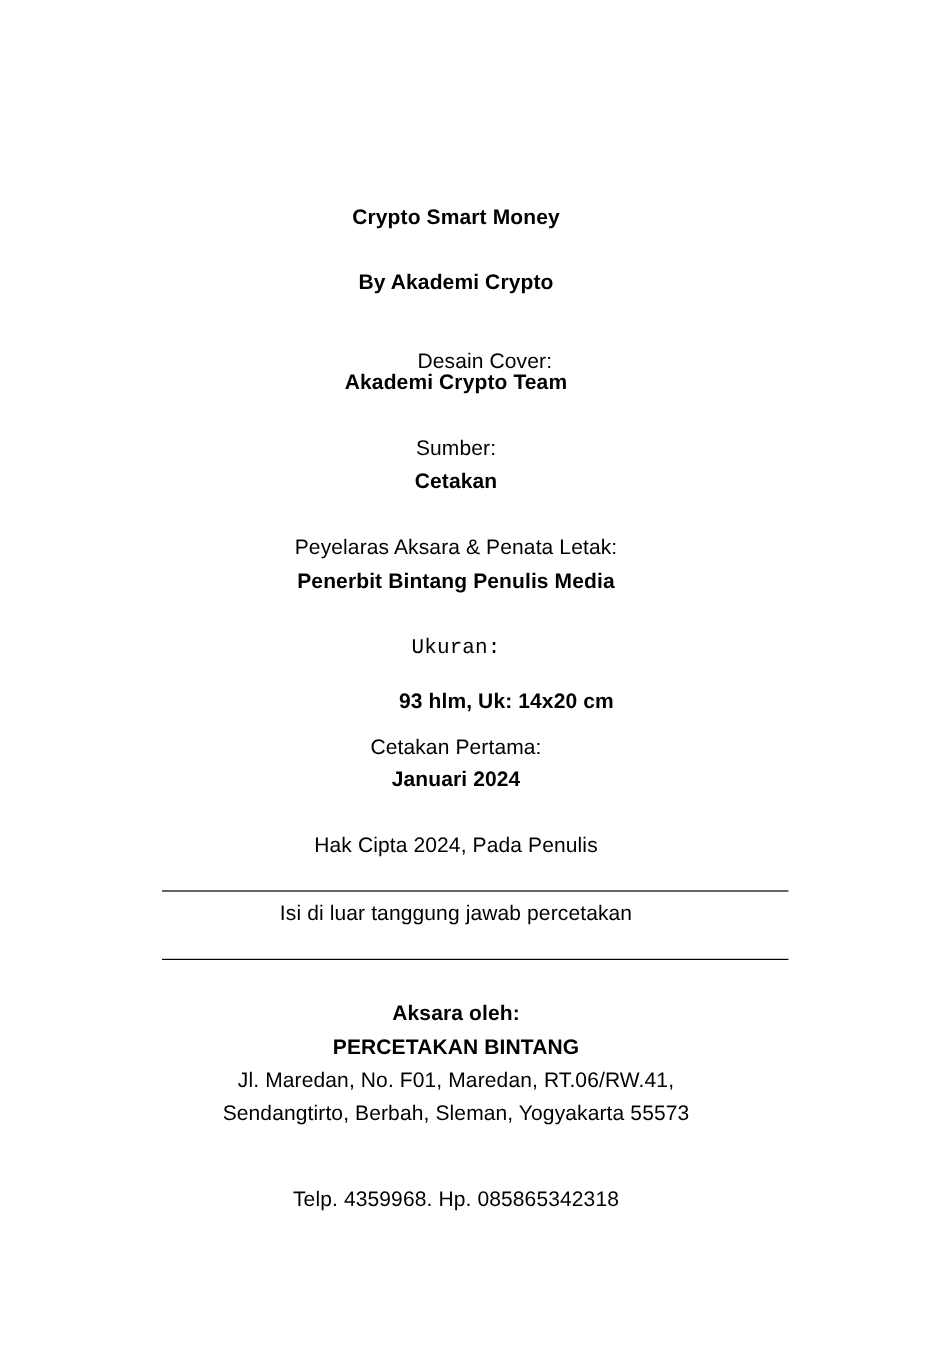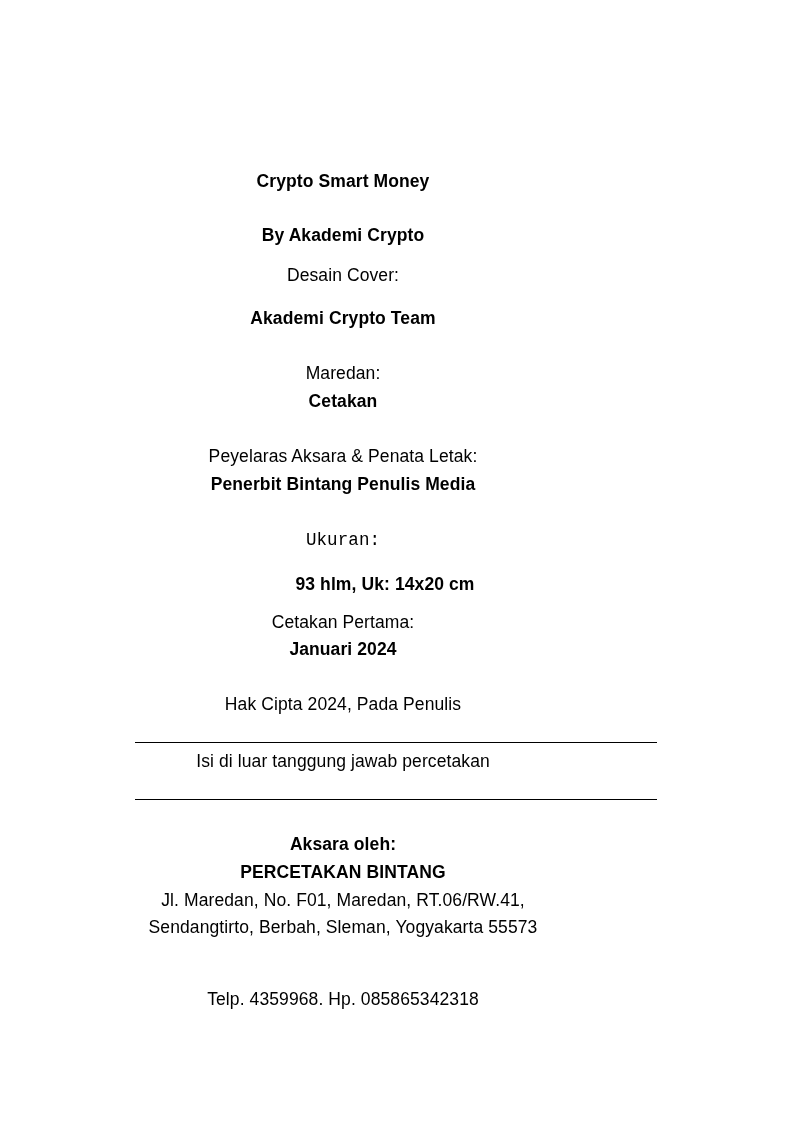--- a/index.html
+++ b/index.html
@@ -38,25 +38,25 @@
     line-height: 28px;
     letter-spacing: 0.1px;
     white-space: nowrap;
   }
 
   .line.bold {
     font-weight: bold;
   }
 
   
-  .row { position: absolute; left: 0; width: 686px; text-align: center; }
+  .row { position: absolute; left: 0; width: 686px; text-align: center; padding-left: 37px; }
 
   #row-title        { top: 167px; }
   #row-author       { top: 221px; }
-  #row-cover-label  { top: 261px; }
+  #row-cover-label  { top: 287px; margin-left: 24px; }
   #row-cover-value  { top: 304px; }
   #row-source-label { top: 359px; }
   #row-source-value { top: 387px; }
   #row-editor-label { top: 442px; }
   #row-editor-value { top: 470px; }
   #row-size-label   { top: 526px; font-family: Liberation Mono, monospace; }
   #row-size-value   { top: 570px; margin-left: 42px; }
   #row-print-label  { top: 608px; }
   #row-print-value  { top: 635px; }
   #row-copyright    { top: 690px; }
@@ -96,21 +96,21 @@
     </div>
 
     <div class="row" id="row-cover-label">
       <div class="line">Desain Cover:</div>
     </div>
     <div class="row" id="row-cover-value">
       <div class="line bold">Akademi Crypto Team</div>
     </div>
 
     <div class="row" id="row-source-label">
-      <div class="line">Maredan:</div>
+      <div class="line">Sumber:</div>
     </div>
     <div class="row" id="row-source-value">
       <div class="line bold">Cetakan</div>
     </div>
 
     <div class="row" id="row-editor-label">
       <div class="line">Peyelaras Aksara &amp; Penata Letak:</div>
     </div>
     <div class="row" id="row-editor-value">
       <div class="line bold">Penerbit Bintang Penulis Media</div>

